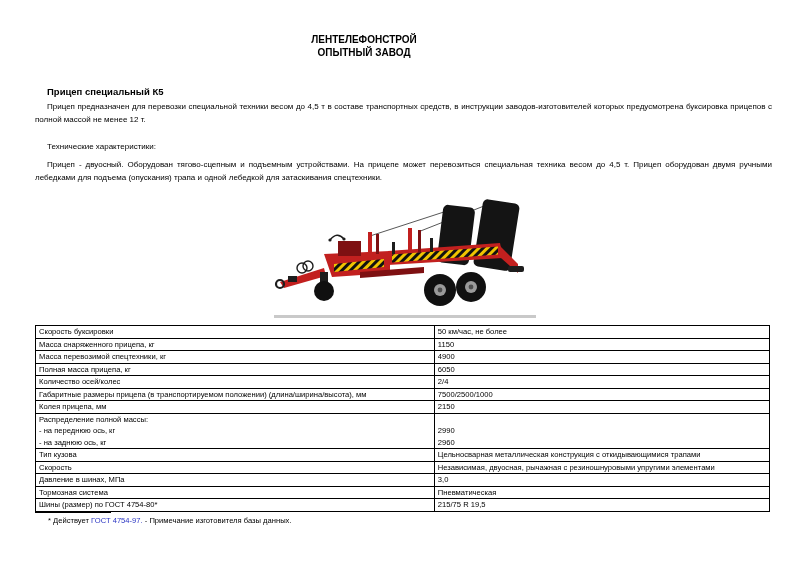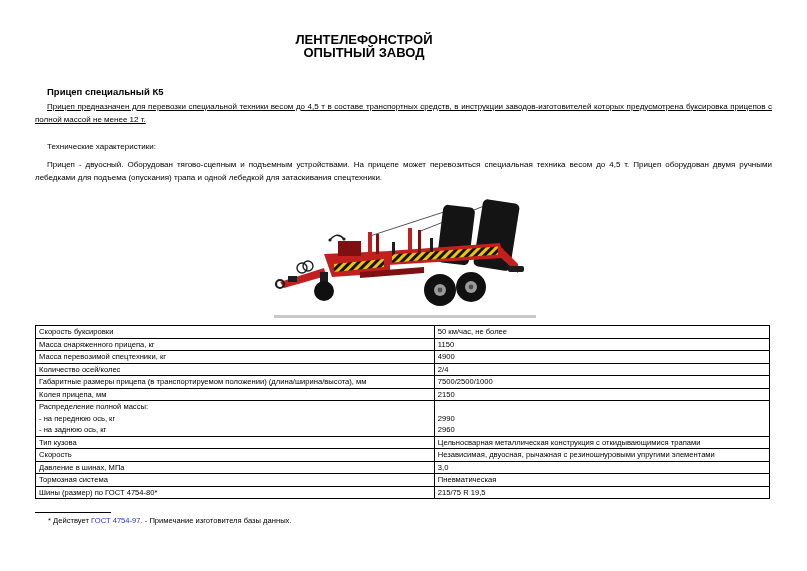--- a/index.html
+++ b/index.html
@@ -2,30 +2,30 @@
 <html><head>
 <meta charset="utf-8">
 <style>
   html,body{margin:0;padding:0;}
   body{
     width:807px;height:571px;background:#ffffff;position:relative;
     font-family:"Liberation Sans", sans-serif;color:#000;overflow:hidden;
   }
   .doc-header{
     position:absolute;top:33px;left:0;width:728px;text-align:center;
-    font-weight:bold;font-size:13px;line-height:13px;
+    font-weight:bold;font-size:10px;line-height:13px;
   }
   .doc-title{
     position:absolute;top:78px;left:47px;font-weight:bold;font-size:9.5px;margin-top:8px;
   }
   .para{
     position:absolute;left:35px;width:737px;font-size:8px;line-height:12.5px;
     text-align:justify;text-indent:12px;
   }
-  .para1{top:101px;text-decoration:underline;}
+  .para1{top:101px;}
   .section-heading{position:absolute;top:142px;left:47px;font-size:8px;}
   .para2{top:159px;}
   .figure-wrap{position:absolute;top:194px;left:272px;width:266px;height:130px;}
   .spec-table{
     position:absolute;top:325px;left:35px;width:735px;
     border-collapse:collapse;font-size:7.6px;table-layout:fixed;
   }
   .spec-table td{border:1px solid #000;padding:0 3px;vertical-align:top;}
   .col-label{width:395px;}
   .col-value{width:332px;}
@@ -139,20 +139,28 @@
       <tr>
         <td>
           <div class="cell-line">Масса перевозимой спецтехники, кг</div>
         </td>
         <td>
           <div class="cell-line">4900</div>
         </td>
       </tr>
       <tr>
         <td>
+          <div class="cell-line">Полная масса прицепа, кг</div>
+        </td>
+        <td>
+          <div class="cell-line">6050</div>
+        </td>
+      </tr>
+      <tr>
+        <td>
           <div class="cell-line">Количество осей/колес</div>
         </td>
         <td>
           <div class="cell-line">2/4</div>
         </td>
       </tr>
       <tr>
         <td>
           <div class="cell-line">Габаритные размеры прицепа (в транспортируемом положении) (длина/ширина/высота), мм</div>
         </td>

